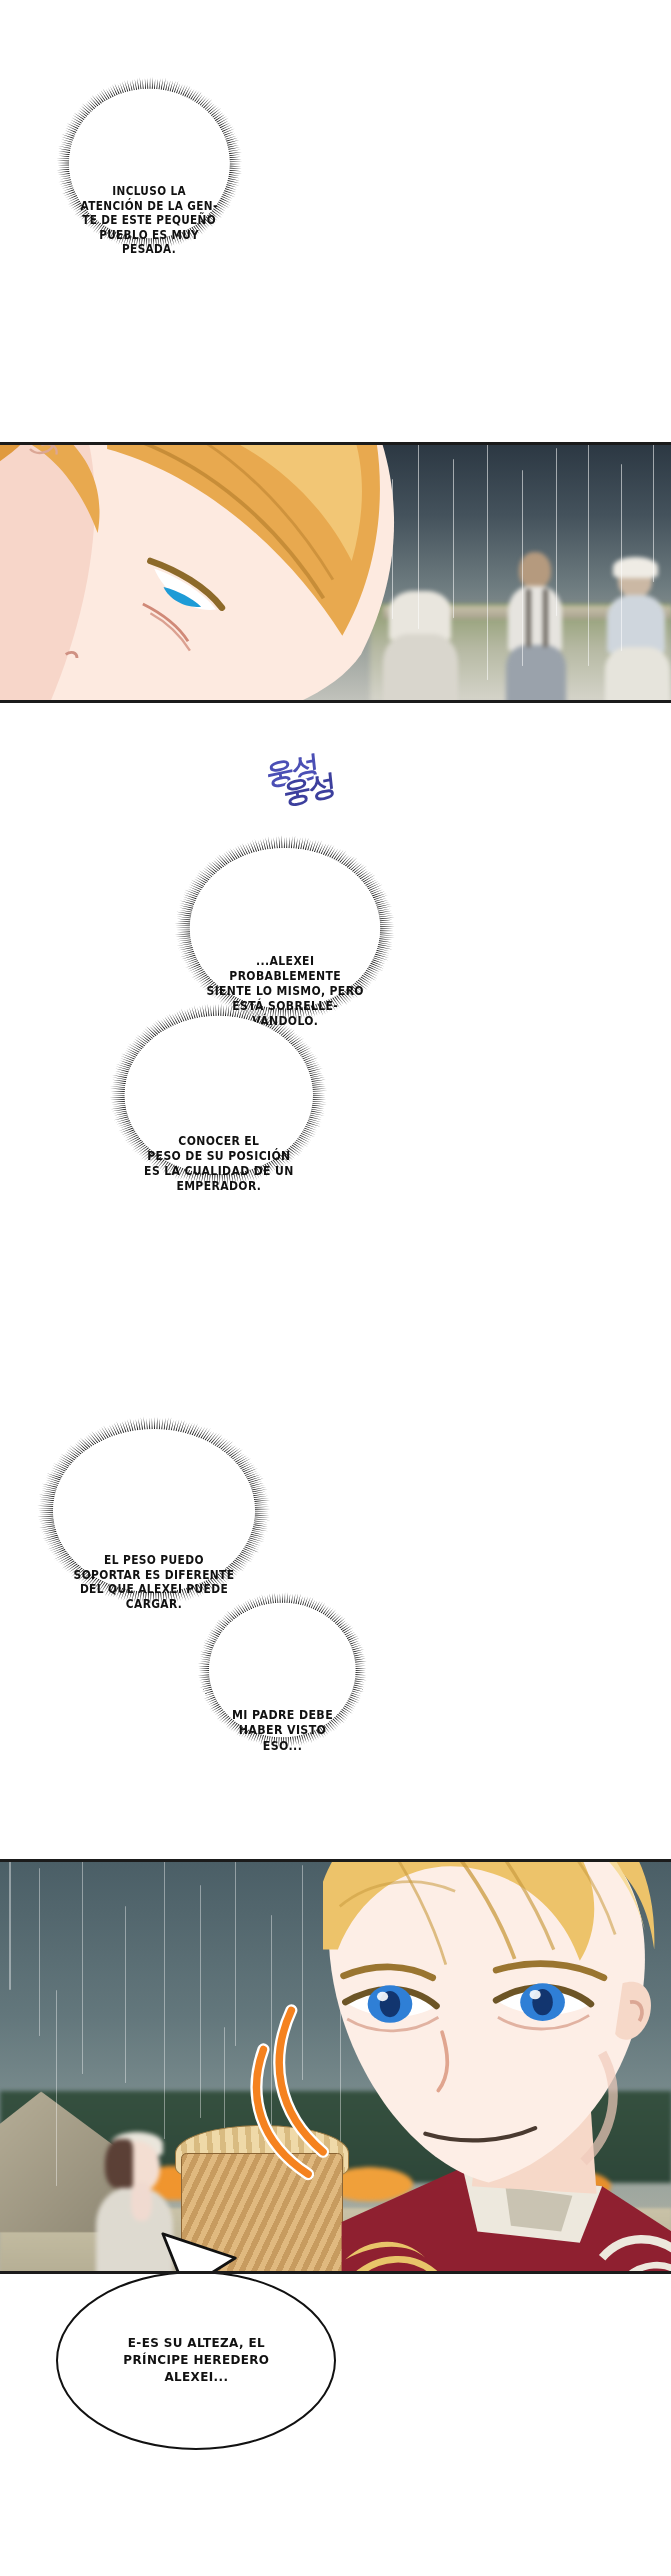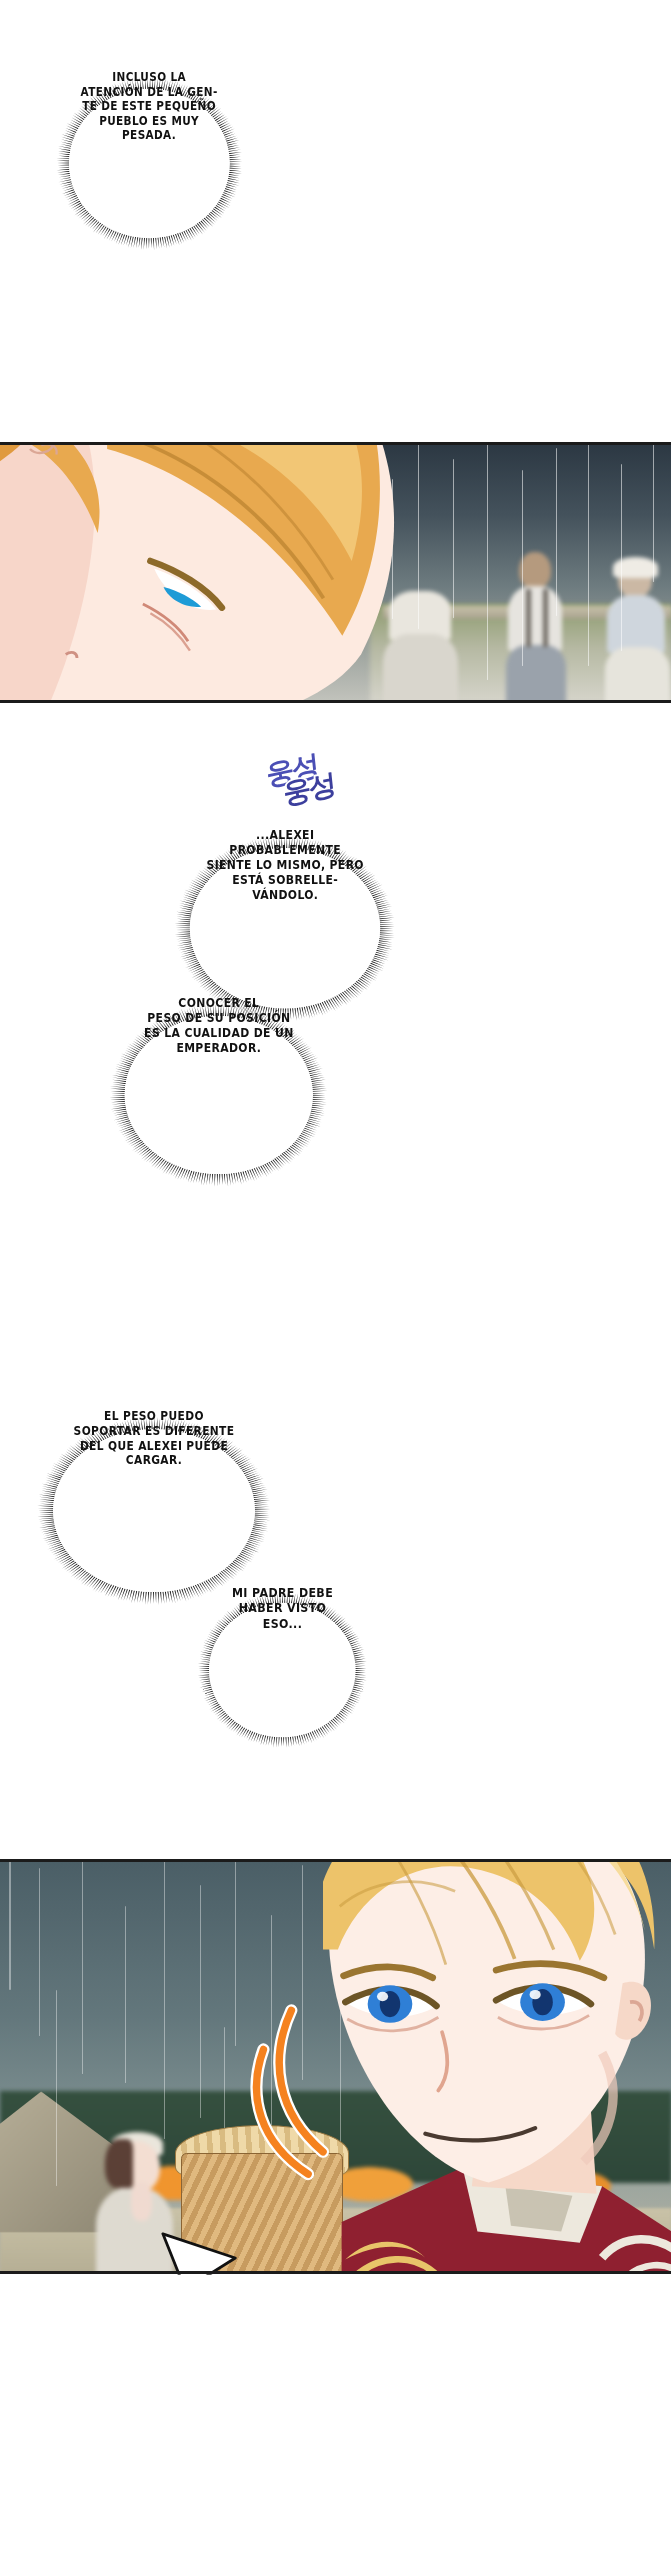--- a/index.html
+++ b/index.html
@@ -11,21 +11,21 @@
     background:#ffffff;
   }
   .page { position:absolute; inset:0; width:672px; height:2576px; background:#fff; }
 
   
   .abs { position:absolute; }
 
   
   .thought {
     position:absolute;
-    display:flex; align-items:flex-start; justify-content:center;
+    display:flex; align-items:flex-end; justify-content:center;
     text-align:center;
     z-index:20;
   }
   .thought .spikes { position:absolute; inset:0; z-index:1; }
   .thought .inner {
     position:absolute; inset:0;
     border-radius:50%;
     background:#ffffff;
     z-index:2;
   }
@@ -1600,19 +1600,24 @@
       <i style="left:271px; top:56px;  height:261px;"></i>
       <i style="left:302px; top:5.6px;   height:215px;"></i>
       <i style="left:340px; top:34px;  height:280px;"></i>
       <i style="left:9.3px;  top:0px;   height:131px;"></i>
       <i style="left:56px;  top:131px; height:196px;"></i>
       <i style="left:224px; top:168px; height:224px;"></i>
     </div>
     <div class="edge-bot"></div>
   </div>
 
+  <div class="balloon" id="b6" style="left:56px; top:2271px; width:280px; height:179px;">
+    <div class="txt" style="font-size:13px;">E-ES SU ALTEZA, EL
+PRÍNCIPE HEREDERO
+ALEXEI...</div>
+  </div>
   <svg class="abs" style="left:157px; top:2232px; width:112px; height:65px; z-index:28;" viewBox="0 0 120 70">
     <path d="M30,62 L6,2 L84,28 Z" fill="#ffffff" stroke="#111111" stroke-width="3" stroke-linejoin="round"></path>
     <rect x="16" y="46" width="80" height="24" fill="#ffffff"></rect>
   </svg>
 
 </div>
 
 
 </body></html>

